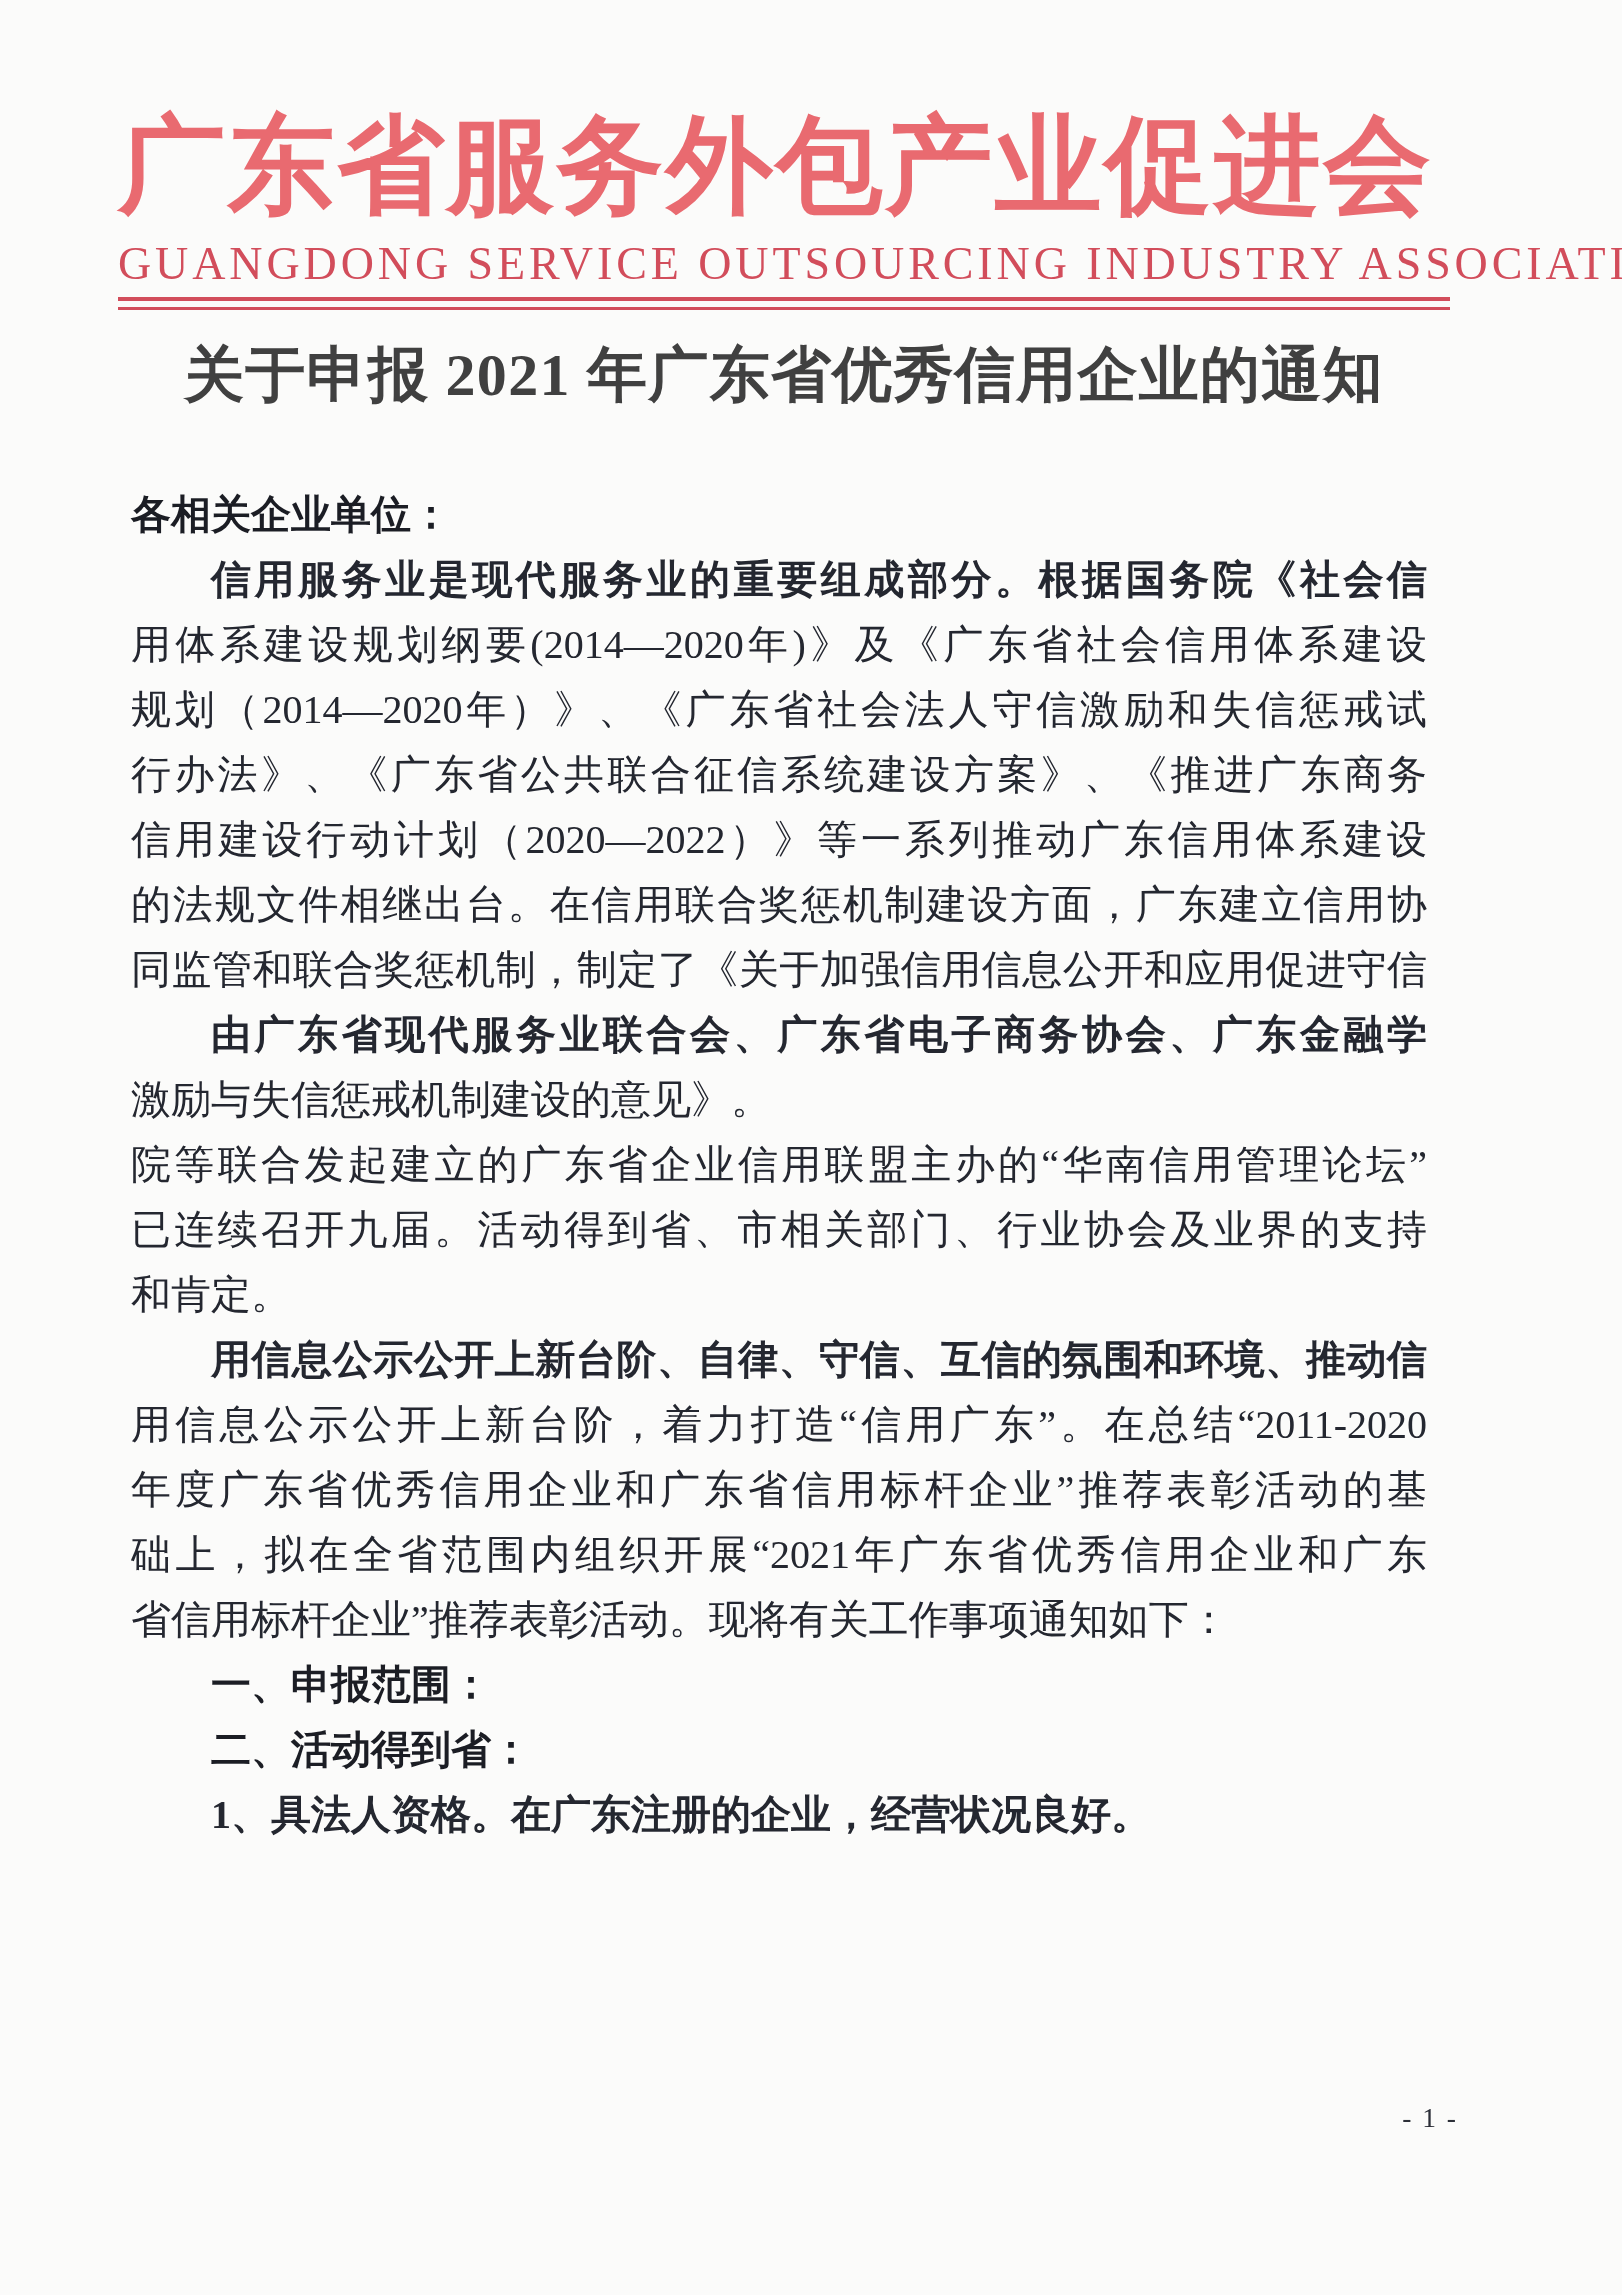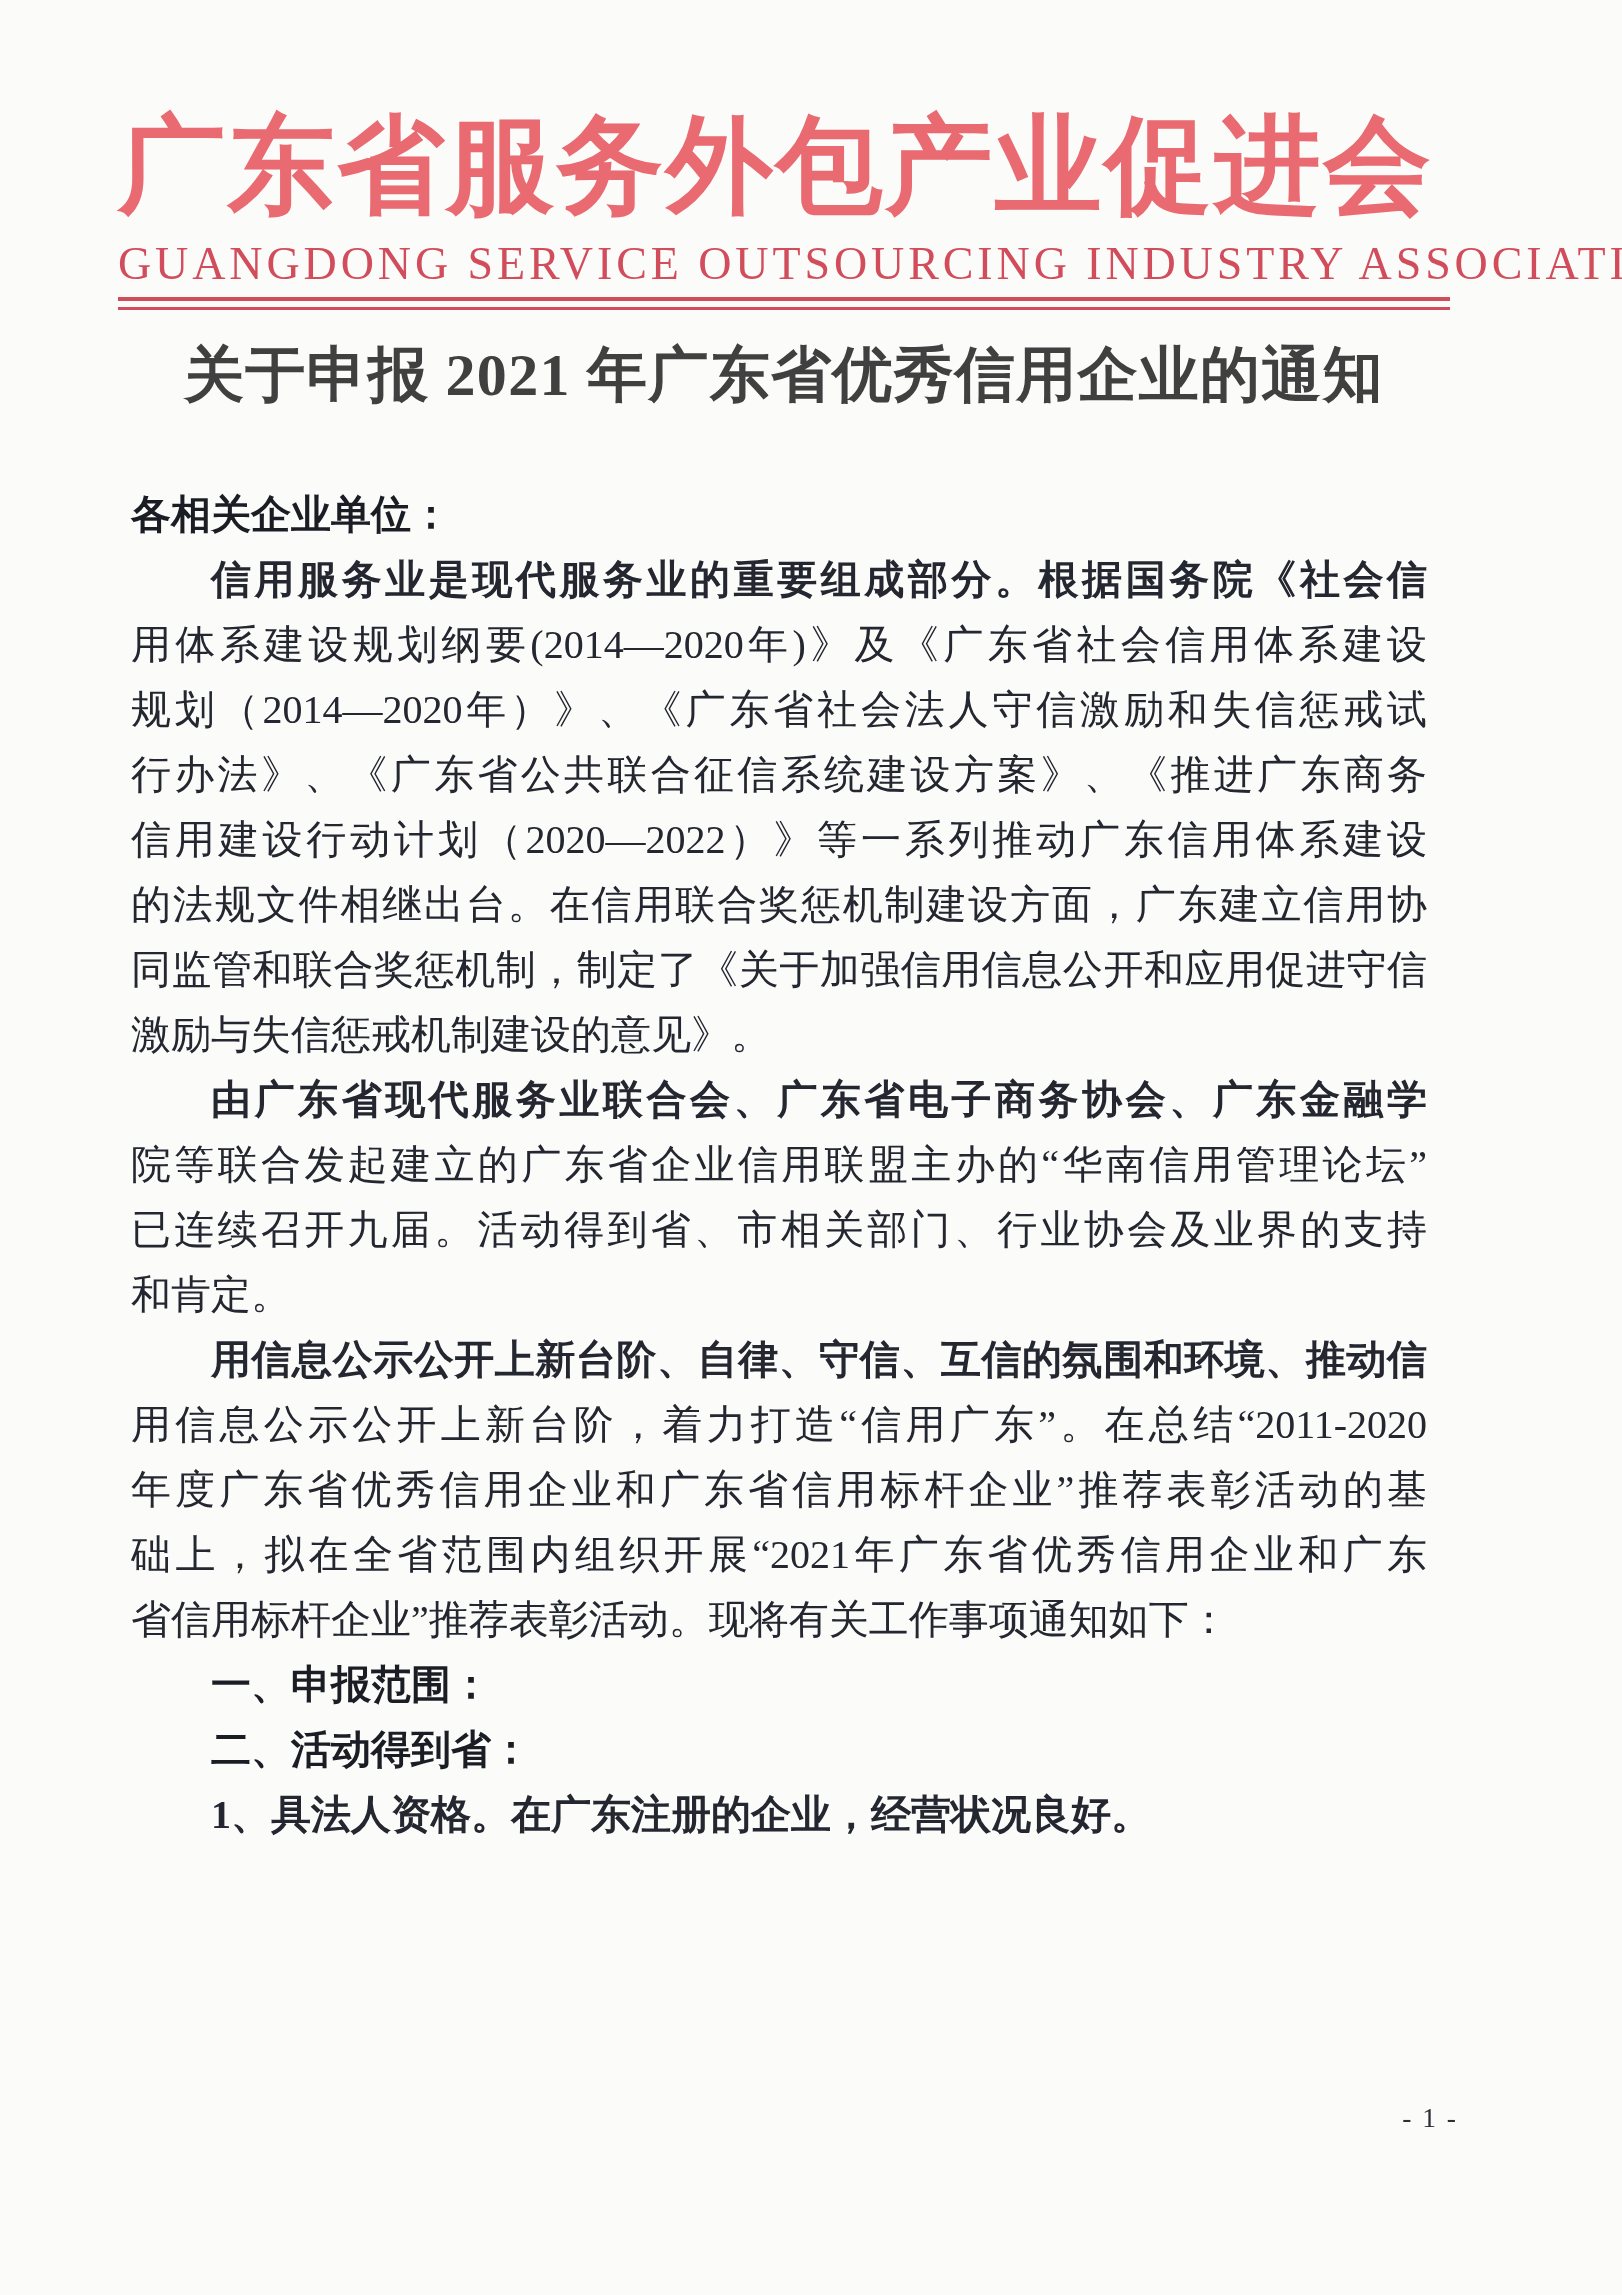--- a/index.html
+++ b/index.html
@@ -110,22 +110,22 @@
 
   <div class="notice-body">
       <div class="line bold">各相关企业单位：</div>
       <div class="line indent fill">信用服务业是现代服务业的重要组成部分。根据国务院《社会信</div>
       <div class="line fill">用体系建设规划纲要(2014—2020年)》及《广东省社会信用体系建设</div>
       <div class="line fill">规划（2014—2020年）》、《广东省社会法人守信激励和失信惩戒试</div>
       <div class="line fill">行办法》、《广东省公共联合征信系统建设方案》、《推进广东商务</div>
       <div class="line fill">信用建设行动计划（2020—2022）》等一系列推动广东信用体系建设</div>
       <div class="line fill">的法规文件相继出台。在信用联合奖惩机制建设方面，广东建立信用协</div>
       <div class="line fill">同监管和联合奖惩机制，制定了《关于加强信用信息公开和应用促进守信</div>
+      <div class="line indent fill">由广东省现代服务业联合会、广东省电子商务协会、广东金融学</div>
       <div class="line">激励与失信惩戒机制建设的意见》。</div>
-      <div class="line indent fill">由广东省现代服务业联合会、广东省电子商务协会、广东金融学</div>
       <div class="line fill">院等联合发起建立的广东省企业信用联盟主办的“华南信用管理论坛”</div>
       <div class="line fill">已连续召开九届。活动得到省、市相关部门、行业协会及业界的支持</div>
       <div class="line">和肯定。</div>
       <div class="line indent fill">用信息公示公开上新台阶、自律、守信、互信的氛围和环境、推动信</div>
       <div class="line fill">用信息公示公开上新台阶，着力打造“信用广东”。在总结“2011-2020</div>
       <div class="line fill">年度广东省优秀信用企业和广东省信用标杆企业”推荐表彰活动的基</div>
       <div class="line fill">础上，拟在全省范围内组织开展“2021年广东省优秀信用企业和广东</div>
       <div class="line">省信用标杆企业”推荐表彰活动。现将有关工作事项通知如下：</div>
       <div class="line indent bold">一、申报范围：</div>
       <div class="line indent bold">二、活动得到省：</div>

